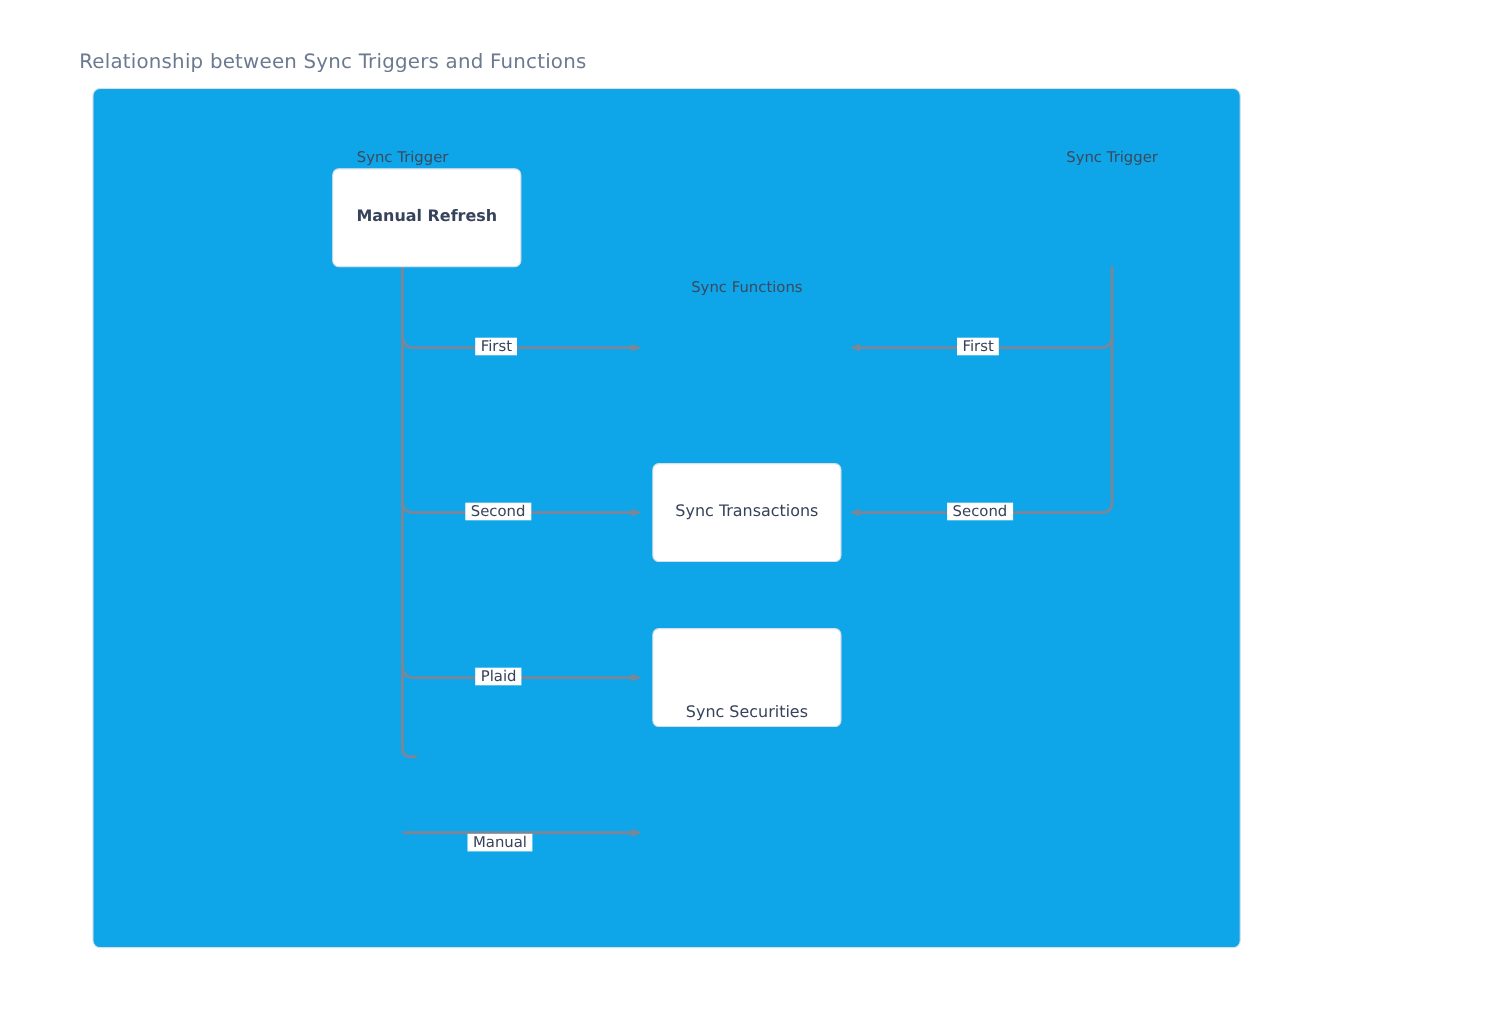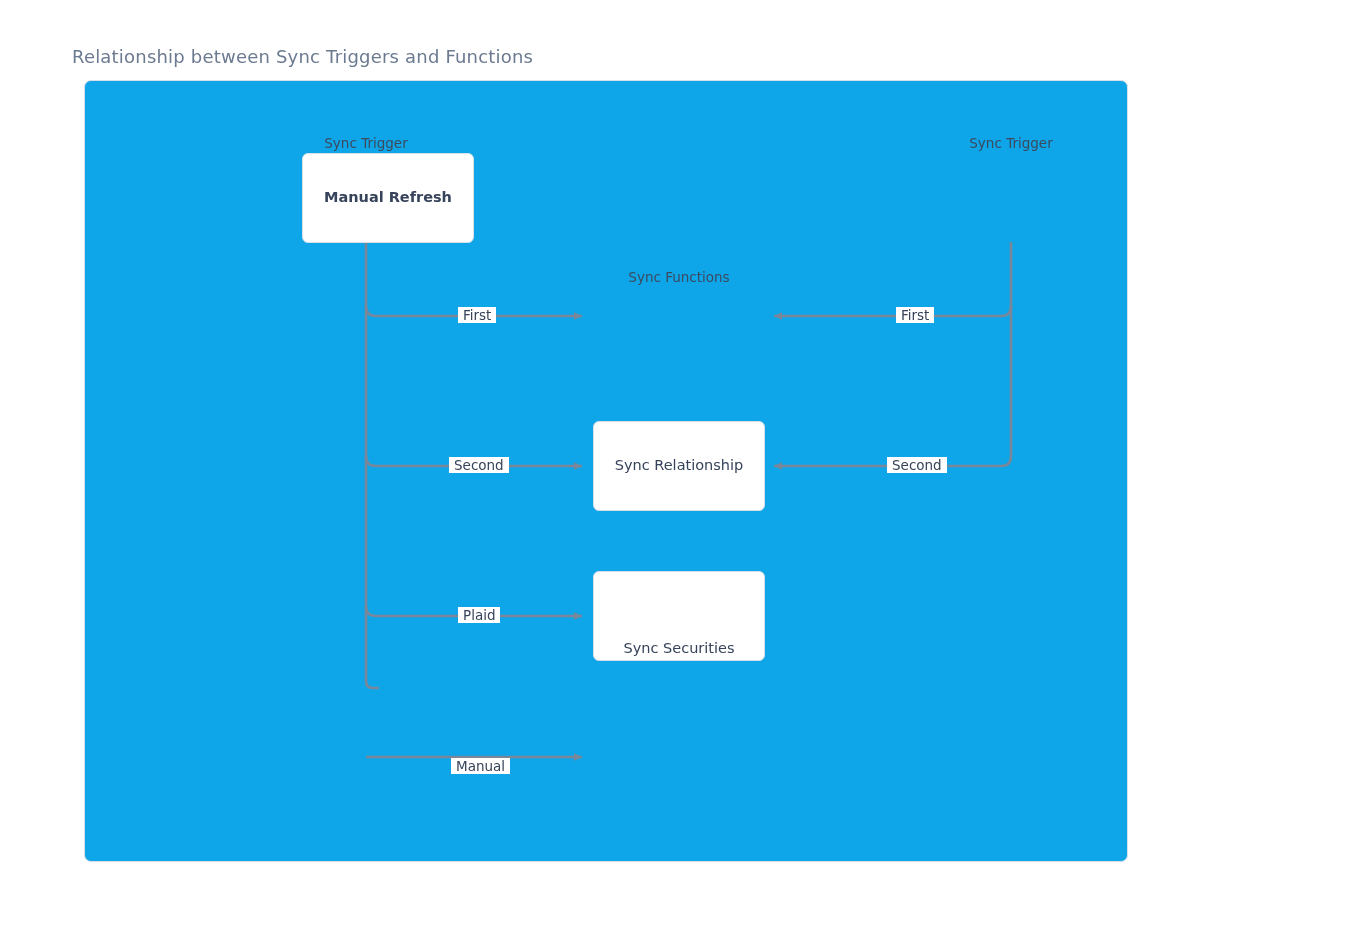--- a/index.html
+++ b/index.html
@@ -82,21 +82,20 @@
   .edge-label {
     position: absolute;
     font-size: 13.5px;
     font-weight: 400;
     color: #36435a;
     background: #ffffff;
     padding: 0 5px;
     white-space: nowrap;
     text-align: center;
     font-family: "DejaVu Sans", sans-serif;
-    margin-left: 26px;
   }
 </style>
 </head>
 <body>
 
 <div id="page">
 
   <div id="diagram-title">Relationship between Sync Triggers and Functions</div>
 
   <div id="diagram-canvas">
@@ -125,30 +124,30 @@
         <path d="M926,225 Q926,235 916,235 L689,235" marker-end="url(#arrow-right)"></path>
 
         <path d="M926,375 Q926,385 916,385 L689,385" marker-end="url(#arrow-right)"></path>
       </g>
     </svg>
 
     <div class="group-label" style="left:195px; top:54px; width:172px;">Sync Trigger</div>
 
     <div class="group-label" style="left:840px; top:54px; width:172px;">Sync Trigger</div>
 
-    <div class="group-label" style="left:508px; top:172px; width:172px;margin-top:16px;">Sync Functions</div>
+    <div class="group-label" style="left:508px; top:172px; width:172px;">Sync Functions</div>
 
     <div class="node-box" style="left:195px; top:72px; width:172px; height:90px;margin-left:22px;">
       <div class="node-line-bold">Manual Refresh</div>
     </div>
 
 
 
     <div class="node-box" style="left:508px; top:340px; width:172px; height:90px;">
-      <div class="node-line-regular">Sync Relationship</div>
+      <div class="node-line-regular">Sync Transactions</div>
     </div>
 
     <div class="node-box" style="left:508px; top:490px; width:172px; height:90px;justify-content:flex-end;">
       <div class="node-line-regular">Sync Securities</div>
     </div>
 
 
     <div class="edge-label" style="left:347px; top:226px;">First</div>
 
     <div class="edge-label" style="left:338px; top:376px;">Second</div>

